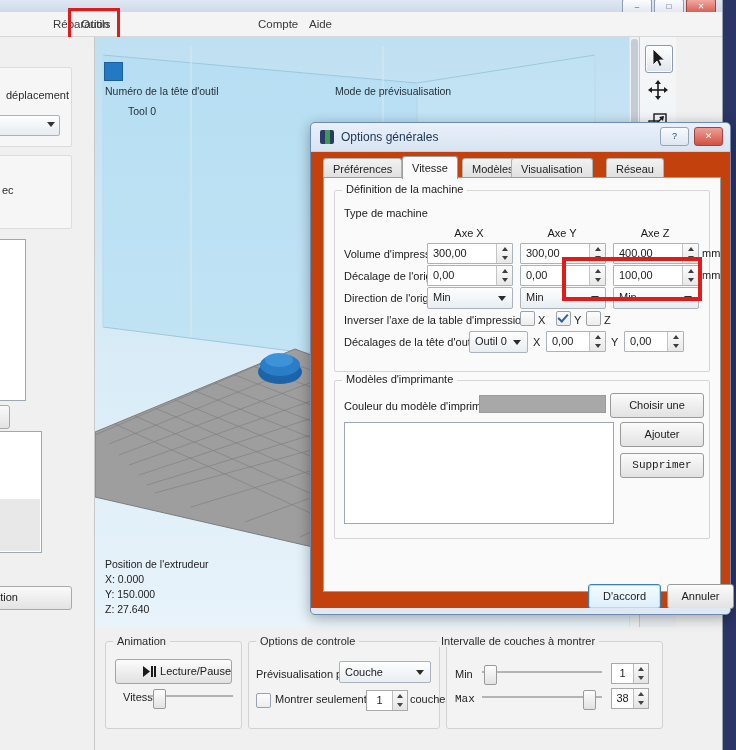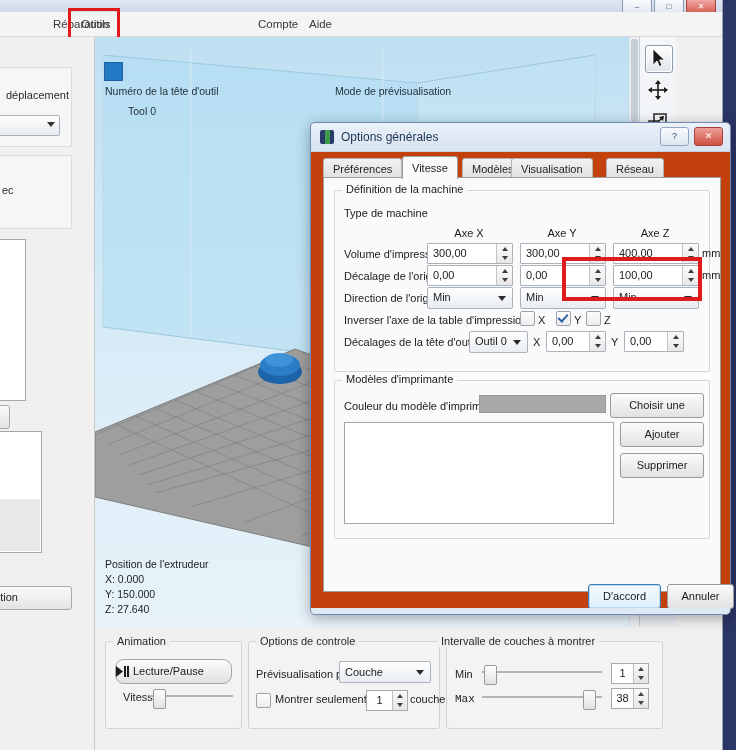--- a/index.html
+++ b/index.html
@@ -61,22 +61,22 @@
   .vtool.sel{border:1px solid #8e9aa8;background:linear-gradient(#ffffff,#dfe5ec);
              box-shadow:inset 0 0 0 1px #fff;}
   #vpscroll{position:absolute;right:37px;top:0;width:9px;height:590px;background:#eef1f4;
             border-left:1px solid #dfe3e8;}
   #vpscroll .thumb{position:absolute;left:1px;top:2px;width:7px;height:120px;background:#c6ccd4;border-radius:3px;}
 
   
   #bottombar{position:absolute;left:95px;top:627px;width:627px;height:123px;background:#f0f0f0;}
   .gbox{position:absolute;border:1px solid #d2d2d2;border-radius:3px;background:#f3f3f3;}
   .glegend{position:absolute;font-size:11px;color:#2b2b2b;background:#f0f0f0;padding:0 4px;white-space:nowrap;}
-  .btn{border:1px solid #a5a5a5;border-radius:9px;background:linear-gradient(#fcfcfc,#e1e1e1);
-       font-size:11px;color:#1b1b1b;text-align:left;white-space:nowrap;}
+  .btn{border:1px solid #a5a5a5;border-radius:3px;background:linear-gradient(#fcfcfc,#e1e1e1);
+       font-size:11px;color:#1b1b1b;text-align:right;white-space:nowrap;}
   .lbl{position:absolute;font-size:11px;color:#232323;white-space:nowrap;}
   .slider{position:absolute;height:14px;}
   .slider .track{position:absolute;left:0;top:6px;width:100%;height:2px;background:#b4b4b4;}
   .slider .knob{position:absolute;top:0;width:11px;height:18px;background:linear-gradient(#fdfdfd,#e2e2e2);
                 border:1px solid #9a9a9a;border-radius:2px;}
   .combo{position:absolute;border:1px solid #a9b2bd;border-radius:2px;
          background:linear-gradient(#fefefe,#e9edf1);font-size:11px;color:#1b1b1b;}
   .combo .txt{position:absolute;left:5px;top:0;line-height:20px;white-space:nowrap;}
   .combo .arr{position:absolute;right:6px;top:8px;width:0;height:0;
      border-left:4px solid transparent;border-right:4px solid transparent;border-top:5px solid #2b2b2b;}
@@ -465,21 +465,21 @@
 
     <div class="fieldset" style="left:10px;top:202px;width:374px;height:157px;"></div>
     <div class="fslegend" style="left:18px;top:195px;">Modèles d'imprimante</div>
 
     <div class="rowlbl" style="left:20px;top:222px;">Couleur du modèle d'imprimante</div>
     <div id="colorswatch" style="left: 155px; top: 217px; width: 125px; height: 16px; background: rgb(168, 168, 168);"></div>
     <div class="dlgbtn" style="left:286px;top:215px;width:92px;">Choisir une couleur</div>
 
     <div id="modellist" style="left:20px;top:244px;width:268px;height:100px;"></div>
     <div class="dlgbtn" style="left:296px;top:244px;width:82px;">Ajouter</div>
-    <div class="dlgbtn" style="left:296px;top:275px;width:82px;">Supprimer</div>
+    <div class="dlgbtn" style="left:296px;top:275px;width:82px;font-family:Liberation Mono, monospace;">Supprimer</div>
   </div>
 
   <div class="dlgbtn def" style="left:277px;top:461px;width:71px;">D'accord</div>
   <div class="dlgbtn" style="left:356px;top:461px;width:65px;">Annuler</div>
   <div id="dlgfooter"></div>
 </div>
 
 <div id="z-offset-hl" style="border-color: rgb(224, 27, 27);"></div>
 
 </body></html>

